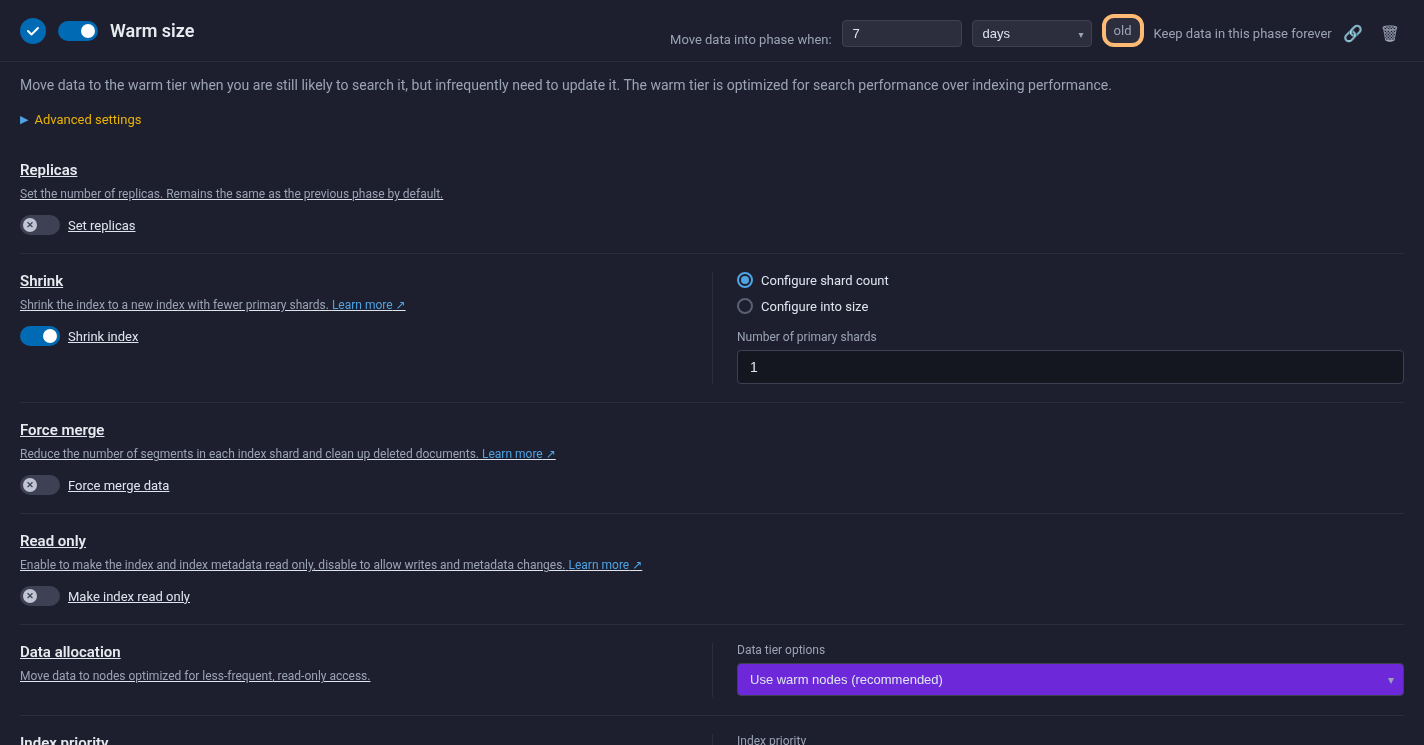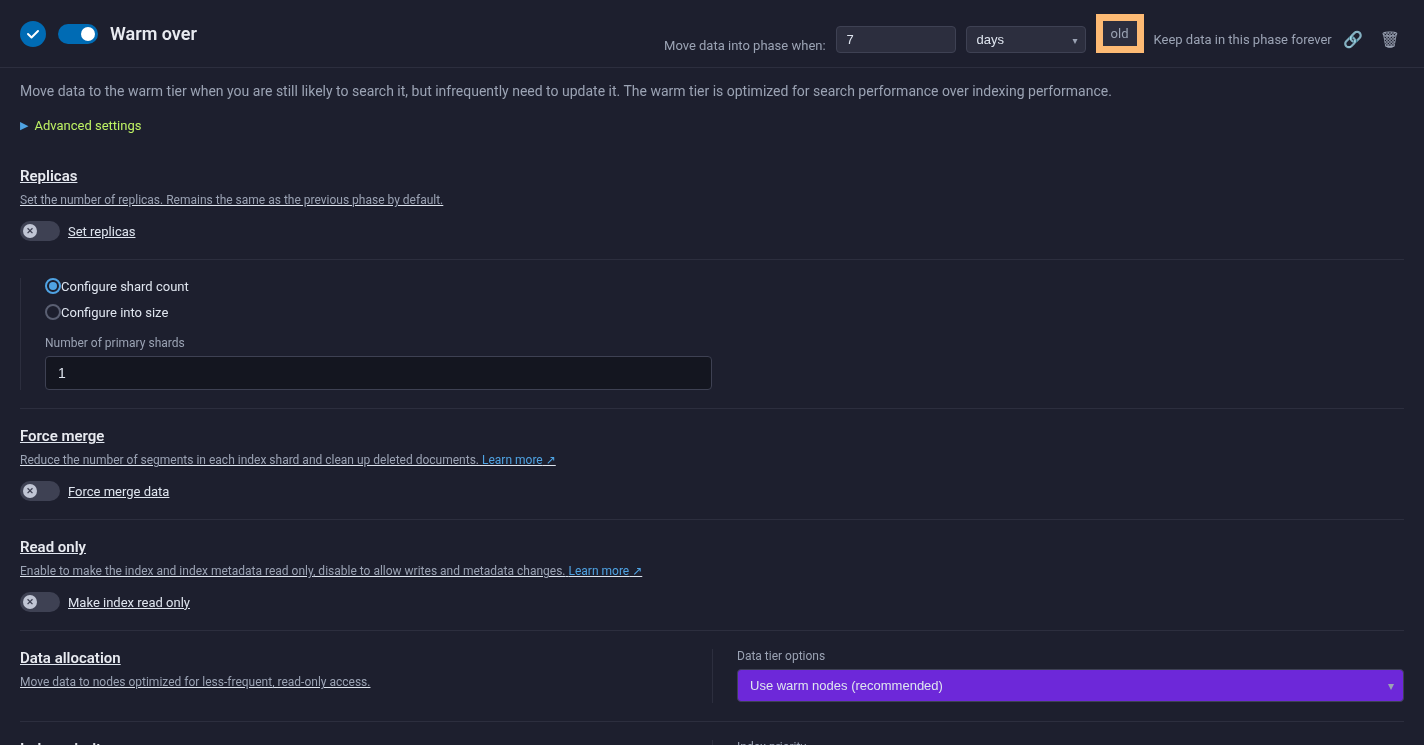--- a/index.html
+++ b/index.html
@@ -46,41 +46,41 @@
       transform: translateY(-50%);
       pointer-events: none;
       color: #9ba3b4;
       font-size: 10px;
     }
     .old-label {
       color: #9ba3b4;
       font-size: 13px;
       padding: 5px 8px;
       background: #2c2e3e;
-      border: 7px solid #fdba74;
-      border-radius: 0;
+      border: 4px solid #fdba74;
+      border-radius: 12px;
     }
     .phase-body {
       padding: 0 20px 20px 20px;
     }
     .description-text {
       font-size: 14px;
       color: #9ba3b4;
       line-height: 1.6;
       padding: 12px 0 10px 0;
     }
     .advanced-settings-row {
       display: flex;
       align-items: center;
       gap: 6px;
       padding: 6px 0 16px 0;
       cursor: pointer;
     }
     .advanced-settings-label {
-      color: #bef264;
+      color: #eab308;
       font-size: 13px;
     }
     .advanced-chevron {
       color: #4fa3e3;
       font-size: 11px;
     }
     .keep-forever-row {
       display: flex;
       align-items: center;
       gap: 8px;
@@ -198,20 +198,21 @@
     
     .radio-group {
       display: flex;
       flex-direction: column;
       gap: 10px;
       margin-bottom: 16px;
     }
     .radio-item {
       display: flex;
       align-items: center;
+      gap: 8px;
       cursor: pointer;
       text-align: right;
     }
     .radio-dot {
       width: 16px;
       height: 16px;
       border-radius: 50%;
       border: 2px solid #4fa3e3;
       display: flex;
       align-items: center;
@@ -316,21 +317,21 @@
       <svg viewBox="0 0 14 14" fill="none" xmlns="http://www.w3.org/2000/svg">
         <path d="M2 7L5.5 10.5L12 4" stroke="white" stroke-width="2" stroke-linecap="round" stroke-linejoin="round"></path>
       </svg>
     </div>
 
     <label class="toggle">
       <div class="toggle-track on"></div>
       <div class="toggle-thumb on"></div>
     </label>
 
-    <span class="phase-title">Warm over</span>
+    <span class="phase-title">Warm size</span>
 
     <div style="margin-left:auto; display:flex; align-items:flex-end; gap:10px;">
       <span class="move-data-label">Move data into phase when:</span>
       <div class="select-wrapper">
         <input type="number" class="days-select" value="7" style="width: 80px; padding-right: 8px;">
       </div>
       <div class="select-wrapper">
         <select class="days-select">
           <option>days</option>
           <option>hours</option>
@@ -365,20 +366,34 @@
           <label class="toggle" style="position:relative; display:inline-block; width:40px; height:20px;">
             <div class="toggle-x-track"></div>
             <div class="toggle-x-thumb">✕</div>
           </label>
           <span class="toggle-label">Set replicas</span>
         </div>
       </div>
     </div>
 
     <div class="section two-col">
+      <div class="section-left">
+        <div class="section-title">Shrink</div>
+        <div class="section-desc">
+          <span>Shrink the index to a new index with fewer primary shards.</span>
+          <a href="#" class="learn-more"> <span>Learn more</span> ↗</a>
+        </div>
+        <div class="toggle-row">
+          <label class="toggle">
+            <div class="toggle-track on"></div>
+            <div class="toggle-thumb on"></div>
+          </label>
+          <span class="toggle-label">Shrink index</span>
+        </div>
+      </div>
       <div class="section-right">
         <div class="radio-group">
           <div class="radio-item">
             <div class="radio-dot selected"></div>
             <span class="radio-label">Configure shard count</span>
           </div>
           <div class="radio-item">
             <div class="radio-dot unselected"></div>
             <span class="radio-label">Configure into size</span>
           </div>

